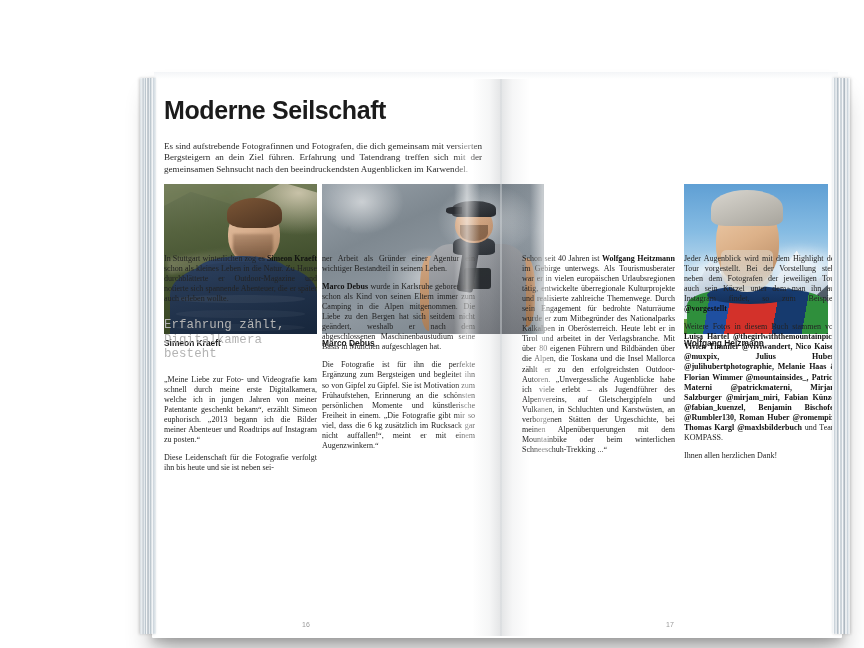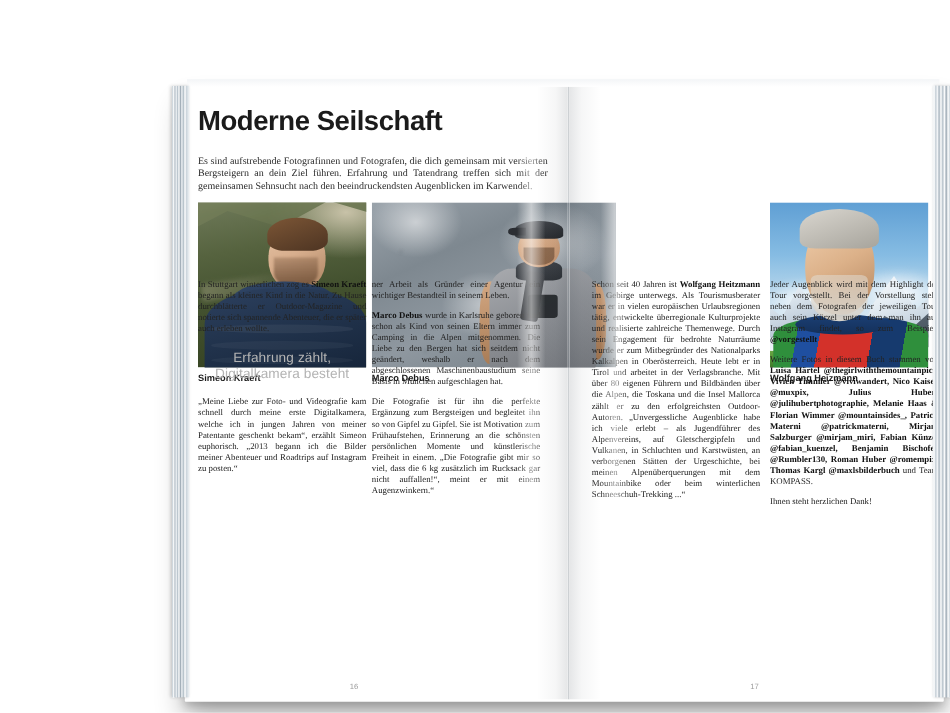--- a/index.html
+++ b/index.html
@@ -6,21 +6,21 @@
   html,body{margin:0;padding:0;}
   body{
     width:864px;height:648px;overflow:hidden;
     background:#ffffff;
     font-family:"Liberation Serif", serif;
   }
   #stage{position:relative;width:864px;height:648px;background:#ffffff;}
 
   
   .book{
-    position:absolute;left:78px;top:36px;width:708px;height:568px;
+    position:absolute;left:62px;top:36px;width:708px;height:568px;
   }
   .page-shadow{
     position:absolute;left:90px;top:46px;width:690px;height:556px;
     box-shadow:0 14px 26px rgba(0,0,0,.30), 0 3px 8px rgba(0,0,0,.18);
     border-radius:1px;background:#fff;
     z-index:0;
   }
   .paper{
     position:absolute;left:92px;top:40px;width:684px;height:560px;
     background:#ffffff;z-index:3;overflow:hidden;
@@ -106,23 +106,23 @@
   .col{position:absolute;top:0;width:153px;font-size:8.0px;line-height:10.05px;color:#232323;text-align:justify;}
   .c1{left:10px;}
   .c2{left:168px;}
   .c3{left:368px;}
   .c4{left:530px;}
   .col p{margin:0 0 8px 0;}
   .col p:last-child{margin-bottom:0;}
   b{font-weight:700;color:#111;}
 
   .subhead{
-    font-family:Liberation Sans, sans-serif;
+    font-family:Liberation Mono, monospace;
     font-weight:400;font-size:12.4px;line-height:14.6px;
-    color:#b3b3b3;margin:14px 0 13px 0;text-align:center;
+    color:#b3b3b3;margin:14px 0 13px 0;text-align:left;
     letter-spacing:.1px;
   }
   .pageno{
     position:absolute;bottom:8px;
     font-family:"Liberation Sans", sans-serif;
     font-size:7px;color:#9a9a9a;
   }
   .pn-l{left:148px;}
   .pn-r{left:512px;}
 
@@ -315,42 +315,43 @@
           </div>
 
           <div class="caption cap1">Simeon Kraeft</div>
           <div class="caption cap2">Marco Debus</div>
           <div class="caption cap3">Wolfgang Heizmann</div>
         </div>
 
         <div class="cols">
 
           <div class="col c1">
-            <p><span>In Stuttgart winterlichen zog es </span><b>Simeon Kraeft</b><span> begann als kleines Kind in die Natur. Zu Hause durchblätterte er Outdoor-Magazine und notierte sich spannende Abenteuer, die er später auch erleben wollte.</span></p>
+            <p><span>In Stuttgart winterlichen zog es </span><b>Simeon Kraeft</b><span> schon als kleines Leben in die Natur. Zu Hause durchblätterte er Outdoor-Magazine und notierte sich spannende Abenteuer, die er später auch erleben wollte.</span></p>
             <div class="subhead">
               <span>Erfahrung zählt,</span><br>
               <span>Digitalkamera besteht</span>
             </div>
             <p>„Meine Liebe zur Foto- und Videografie kam schnell durch meine erste Digitalkamera, welche ich in jungen Jahren von meiner Patentante geschenkt bekam“, erzählt Simeon euphorisch. „2013 begann ich die Bilder meiner Abenteuer und Roadtrips auf Instagram zu posten.“</p>
+            <p>Diese Leidenschaft für die Fotografie verfolgt ihn bis heute und sie ist neben sei-</p>
           </div>
 
           <div class="col c2">
             <p>ner Arbeit als Gründer einer Agentur ein wichtiger Bestandteil in seinem Leben.</p>
             <p><b>Marco Debus</b><span> wurde in Karlsruhe geboren und schon als Kind von seinen Eltern immer zum Camping in die Alpen mitgenommen. Die Liebe zu den Bergen hat sich seitdem nicht geändert, weshalb er nach dem abgeschlossenen Maschinenbaustudium seine Basis in München aufgeschlagen hat.</span></p>
             <p>Die Fotografie ist für ihn die perfekte Ergänzung zum Bergsteigen und begleitet ihn so von Gipfel zu Gipfel. Sie ist Motivation zum Frühaufstehen, Erinnerung an die schönsten persönlichen Momente und künstlerische Freiheit in einem. „Die Fotografie gibt mir so viel, dass die 6 kg zusätzlich im Rucksack gar nicht auffallen!“, meint er mit einem Augenzwinkern.“</p>
           </div>
 
           <div class="col c3">
             <p><span>Schon seit 40 Jahren ist </span><b>Wolfgang Heitzmann</b><span> im Gebirge unterwegs. Als Tourismusberater war er in vielen europäischen Urlaubsregionen tätig, entwickelte überregionale Kulturprojekte und realisierte zahlreiche Themenwege. Durch sein Engagement für bedrohte Naturräume wurde er zum Mitbegründer des Nationalparks Kalkalpen in Oberösterreich. Heute lebt er in Tirol und arbeitet in der Verlagsbranche. Mit über 80 eigenen Führern und Bildbänden über die Alpen, die Toskana und die Insel Mallorca zählt er zu den erfolgreichsten Outdoor-Autoren. „Unvergessliche Augenblicke habe ich viele erlebt – als Jugendführer des Alpenvereins, auf Gletschergipfeln und Vulkanen, in Schluchten und Karstwüsten, an verborgenen Stätten der Urgeschichte, bei meinen Alpenüberquerungen mit dem Mountainbike oder beim winterlichen Schneeschuh-Trekking ...“</span></p>
           </div>
 
           <div class="col c4">
             <p><span>Jeder Augenblick wird mit dem Highlight der Tour vorgestellt. Bei der Vorstellung steht neben dem Fotografen der jeweiligen Tour auch sein Kürzel unter dem man ihn auf Instagram findet, so zum Beispiel: </span><b>@vorgestellt</b></p>
             <p><span>Weitere Fotos in diesem Buch stammen von </span><b>Luisa Härtel @thegirlwiththemountainpics, Vivien Timmler @viviwandert, Nico Kaiser @muxpix, Julius Hubert @julihubertphotographie, Melanie Haas &amp; Florian Wimmer @mountainsides_, Patrick Materni @patrickmaterni, Mirjam Salzburger @mirjam_miri, Fabian Künzel @fabian_kuenzel, Benjamin Bischofer @Rumbler130, Roman Huber @romempix, Thomas Kargl @maxlsbilderbuch</b><span> und Team KOMPASS.</span></p>
-            <p>Ihnen steht herzlichen Dank!</p>
+            <p>Ihnen allen herzlichen Dank!</p>
           </div>
         </div>
 
         <div class="pageno pn-l">16</div>
         <div class="pageno pn-r">17</div>
 
         <div class="crease crease-l"></div>
         <div class="crease crease-r"></div>
         <div class="gutter"></div>
         <div class="gutter-line"></div>

